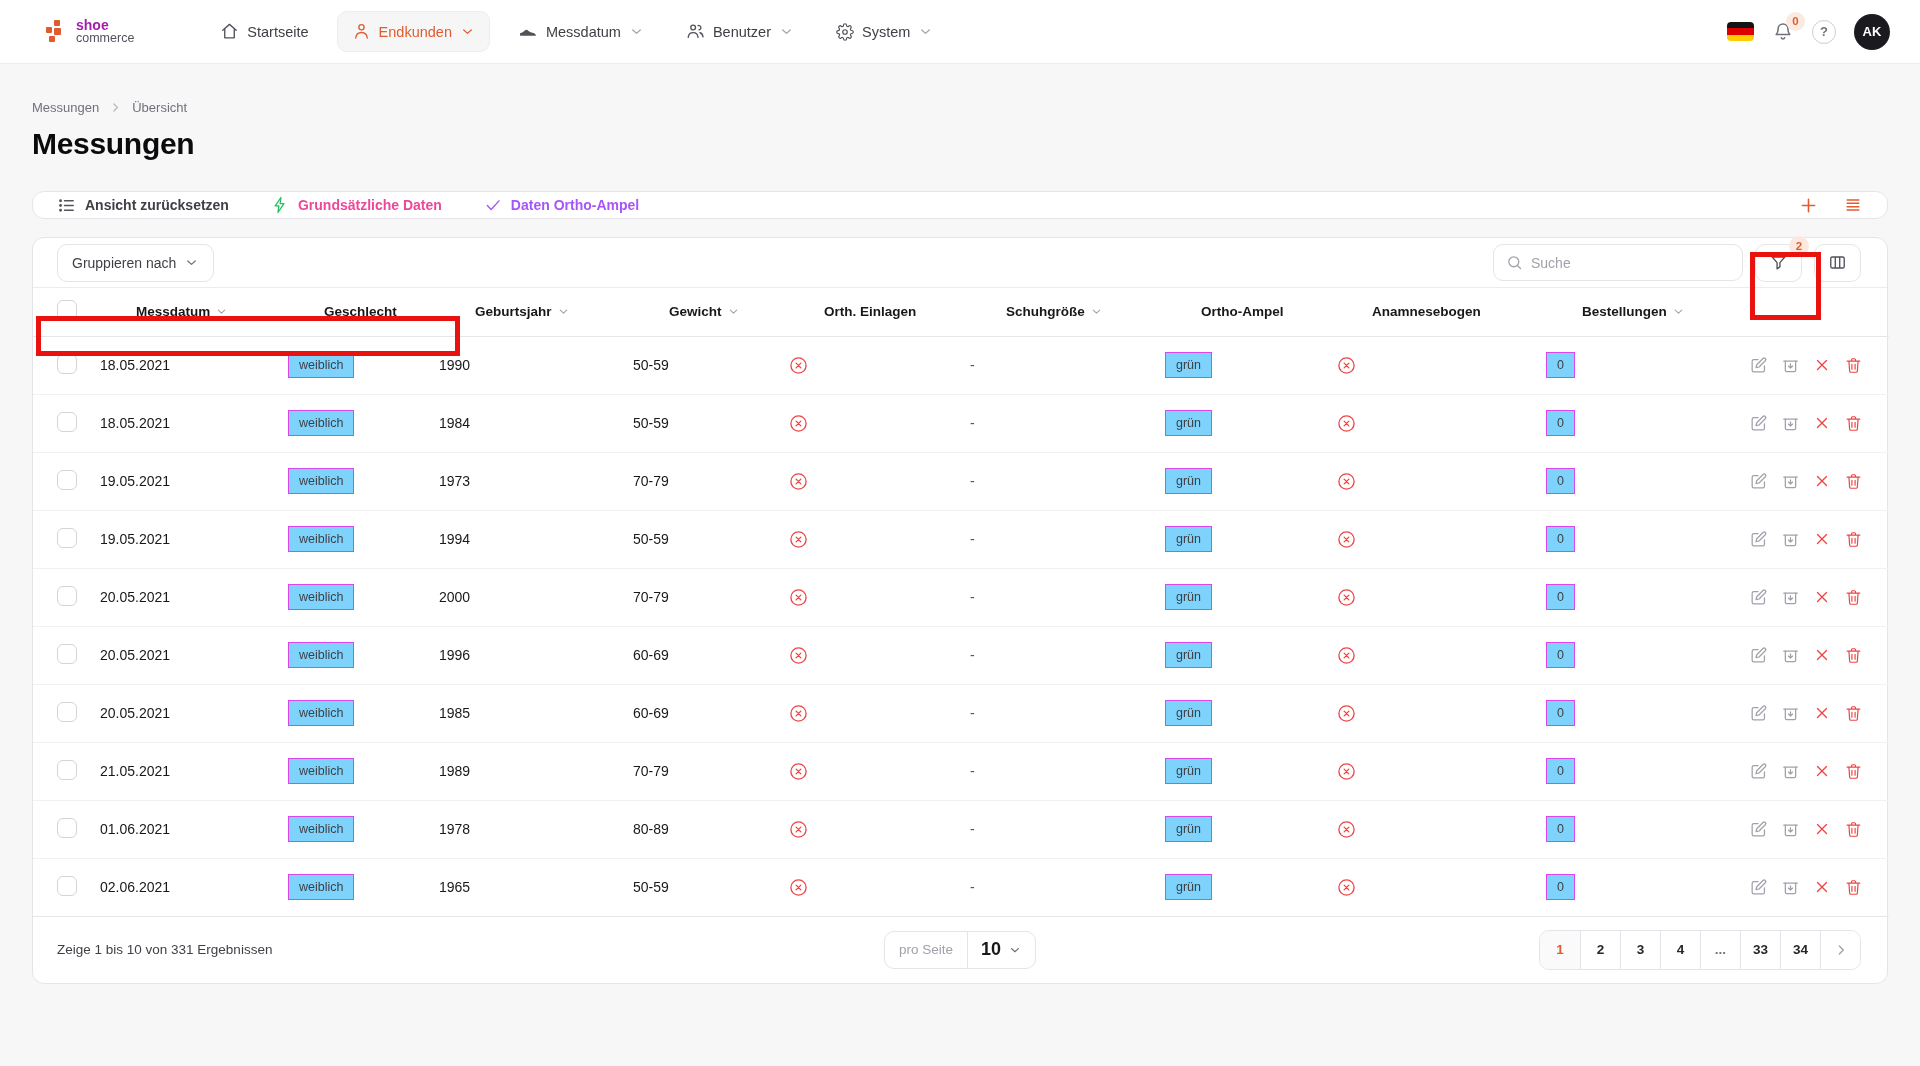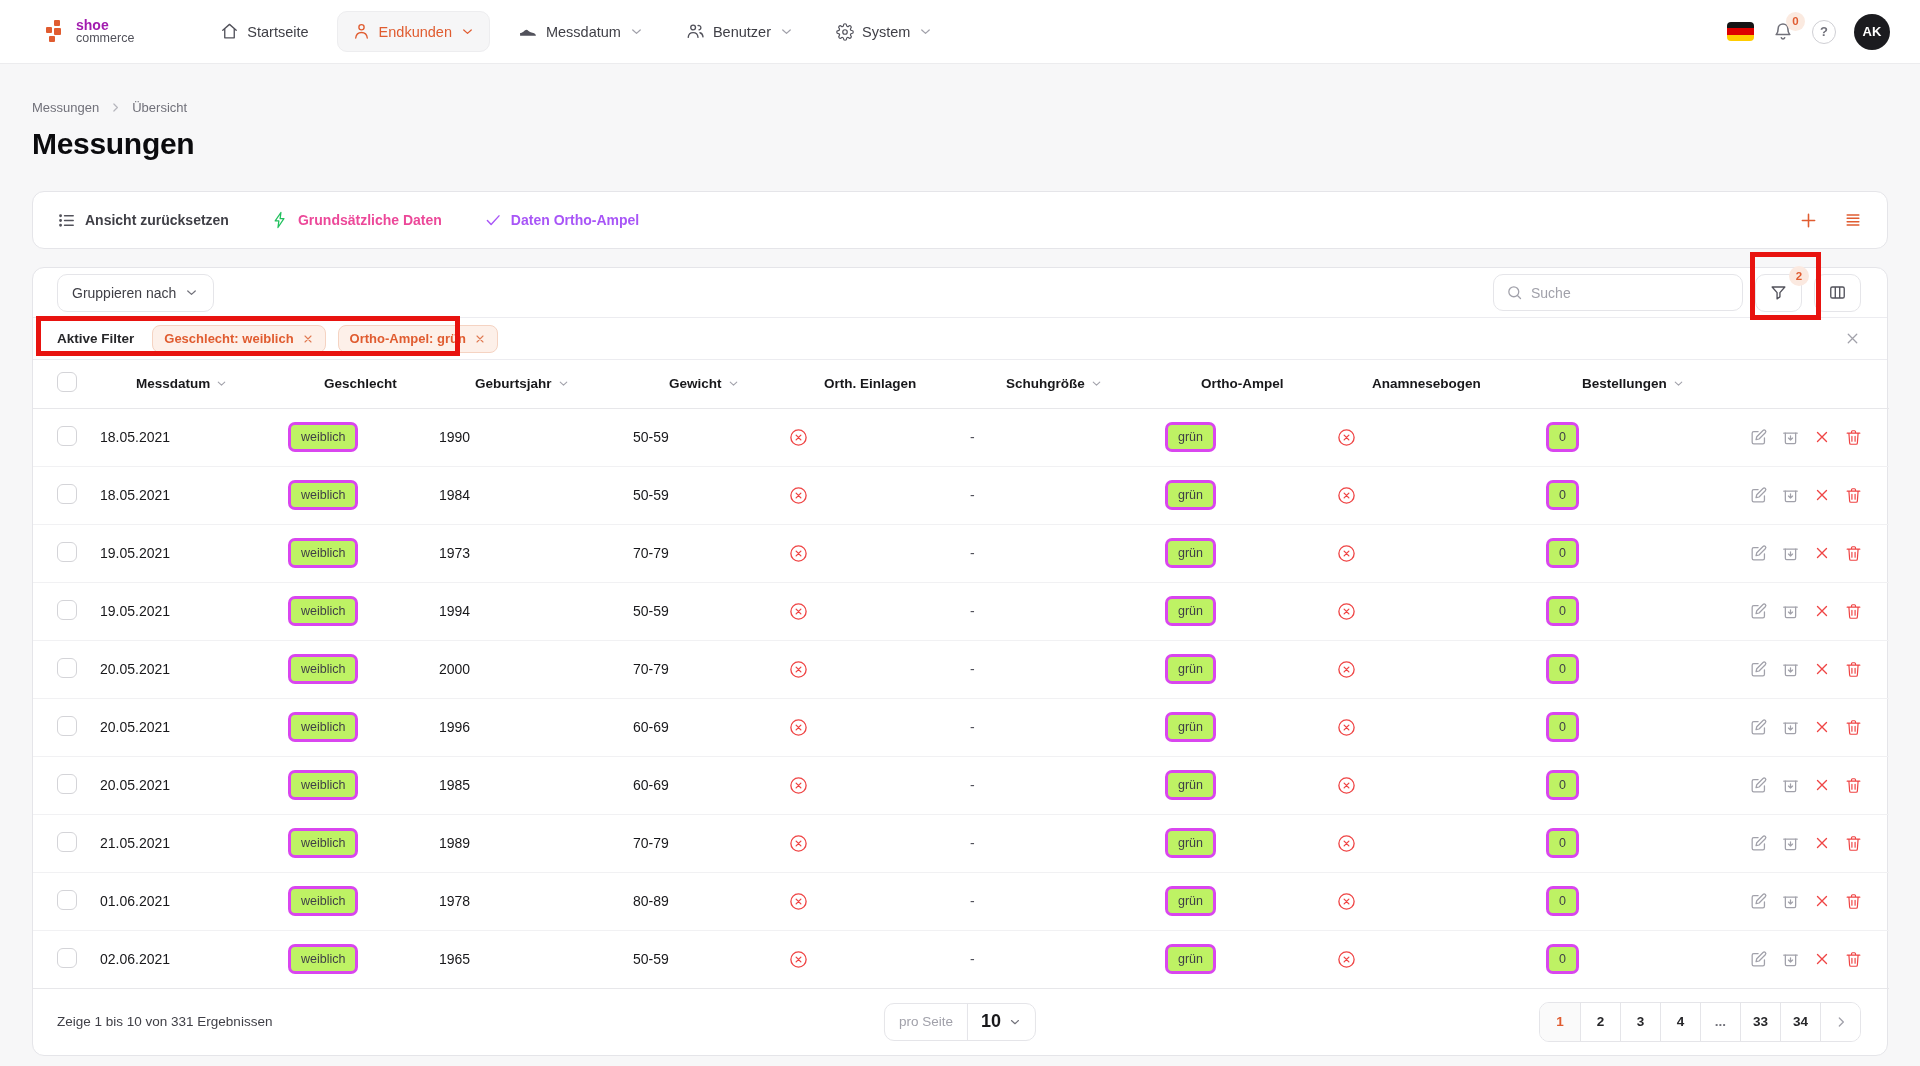--- a/index.html
+++ b/index.html
@@ -51,21 +51,21 @@
 
   
   .crumbs { margin:36px 32px 0; display:flex; align-items:center; gap:10px; font-size:13px; color:#71717a; }
   .crumb { cursor:pointer; }
   .crumb-sep { color:#b6b6bd; }
   .page-title { margin:12px 32px 0; font-size:30px; font-weight:700; letter-spacing:-0.3px; color:#0b0b0e; }
 
   
   :root { --accent:#e05c30; --red:#ef4444; --border:#e5e5e9; --line:#ececf0; }
   .card { background:#fff; border:1px solid var(--border); border-radius:12px; margin:0 32px; }
-  .view-toolbar { margin-top:30px; height:58px; display:flex; align-items:center; padding:0 24px; gap:42px; }
+  .view-toolbar { margin-top:30px; height:28px; display:flex; align-items:center; padding:0 24px; gap:42px; }
   .vt-item { display:flex; align-items:center; gap:9px; font-size:14px; font-weight:600; cursor:pointer; }
   .vt-reset { color:#3f3f46; }
   .vt-basic { color:#ec4899; }
   .vt-ortho { color:#a855f7; }
   .vt-right { margin-left:auto; display:flex; align-items:center; gap:24px; }
   .icon-btn-plain { cursor:pointer; display:flex; align-items:center; }
 
   .main-card { margin-top:18px; }
 
   
@@ -108,22 +108,22 @@
   
   table { width:100%; border-collapse:collapse; table-layout:fixed; }
   th { height:48px; text-align:left; font-size:13.5px; font-weight:700; color:#18181b; border-bottom:1px solid #e7e7ea; }
   .th-inner { display:flex; align-items:center; gap:5px;padding-left:36px; }
   .th-inner .chev { color:#a1a1aa; }
   td { height:57px; font-size:14px; color:#18181b; border-bottom:1px solid #f1f1f3; font-weight:500; }
   tbody tr:last-child td { border-bottom:1px solid #e7e7ea; }
   .cb { width:20px; height:20px; border:1px solid #d4d4d8; border-radius:6px; background:#fff; display:inline-block; cursor:pointer; }
   .col-check { padding-left:24px; }
   .badge {
-    display:inline-block; padding:5px 10px; background:#bef264; border:3px solid #d946ef;
-    border-radius:7px; font-size:12.5px; font-weight:500; color:#3f3f46;
+    display:inline-block; padding:5px 10px; background:#7dd3fc; border:1px solid #d946ef;
+    border-radius:0; font-size:12.5px; font-weight:500; color:#3f3f46;
   }
   .dash { color:#52525b; }
   .actions-cell { display:flex; align-items:center; justify-content:flex-end; gap:13px; padding-right:26px; height:57px; }
   .act { cursor:pointer; display:flex; align-items:center; }
   .act.gray { color:#a1a1aa; } .act.red { color:var(--red); }
   .status-icon { color:var(--red); }
 
   
   .tfooter { height:66px; display:flex; align-items:center; padding:0 26px 0 24px; position:relative;gap:38px; }
   .results { font-size:13.5px; color:#3f3f46; }
@@ -347,44 +347,20 @@
         <span>
           <svg width="19" height="19" viewBox="0 0 24 24" fill="none" stroke="#52525b" stroke-width="1.7">
               <rect x="3.5" y="5" width="17" height="14" rx="2"></rect>
               <path d="M9.2 5v14M14.8 5v14"></path>
             </svg>
         </span>
       </div>
     </div>
   </div>
 
-  <div class="filterbar">
-    <span class="filterbar-label">Aktive Filter</span>
-    <div class="chip">
-      <span>Geschlecht: weiblich</span>
-      <span>
-        <svg width="12" height="12" viewBox="0 0 24 24" fill="none" stroke="#e07a52" stroke-width="2.2" stroke-linecap="round">
-            <path d="M6 6l12 12M18 6 6 18"></path>
-          </svg>
-      </span>
-    </div>
-    <div class="chip">
-      <span>Ortho-Ampel: grün</span>
-      <span>
-        <svg width="12" height="12" viewBox="0 0 24 24" fill="none" stroke="#e07a52" stroke-width="2.2" stroke-linecap="round">
-            <path d="M6 6l12 12M18 6 6 18"></path>
-          </svg>
-      </span>
-    </div>
-    <span class="filterbar-close">
-      <svg width="17" height="17" viewBox="0 0 24 24" fill="none" stroke="currentColor" stroke-width="1.8" stroke-linecap="round">
-          <path d="M6 6l12 12M18 6 6 18"></path>
-        </svg>
-    </span>
-  </div>
 
   <table>
     <colgroup>
       <col style="width:67px">
         <col style="width:188px">
         <col style="width:151px">
         <col style="width:194px">
       <col style="width:155px">
         <col style="width:182px">
         <col style="width:195px">

